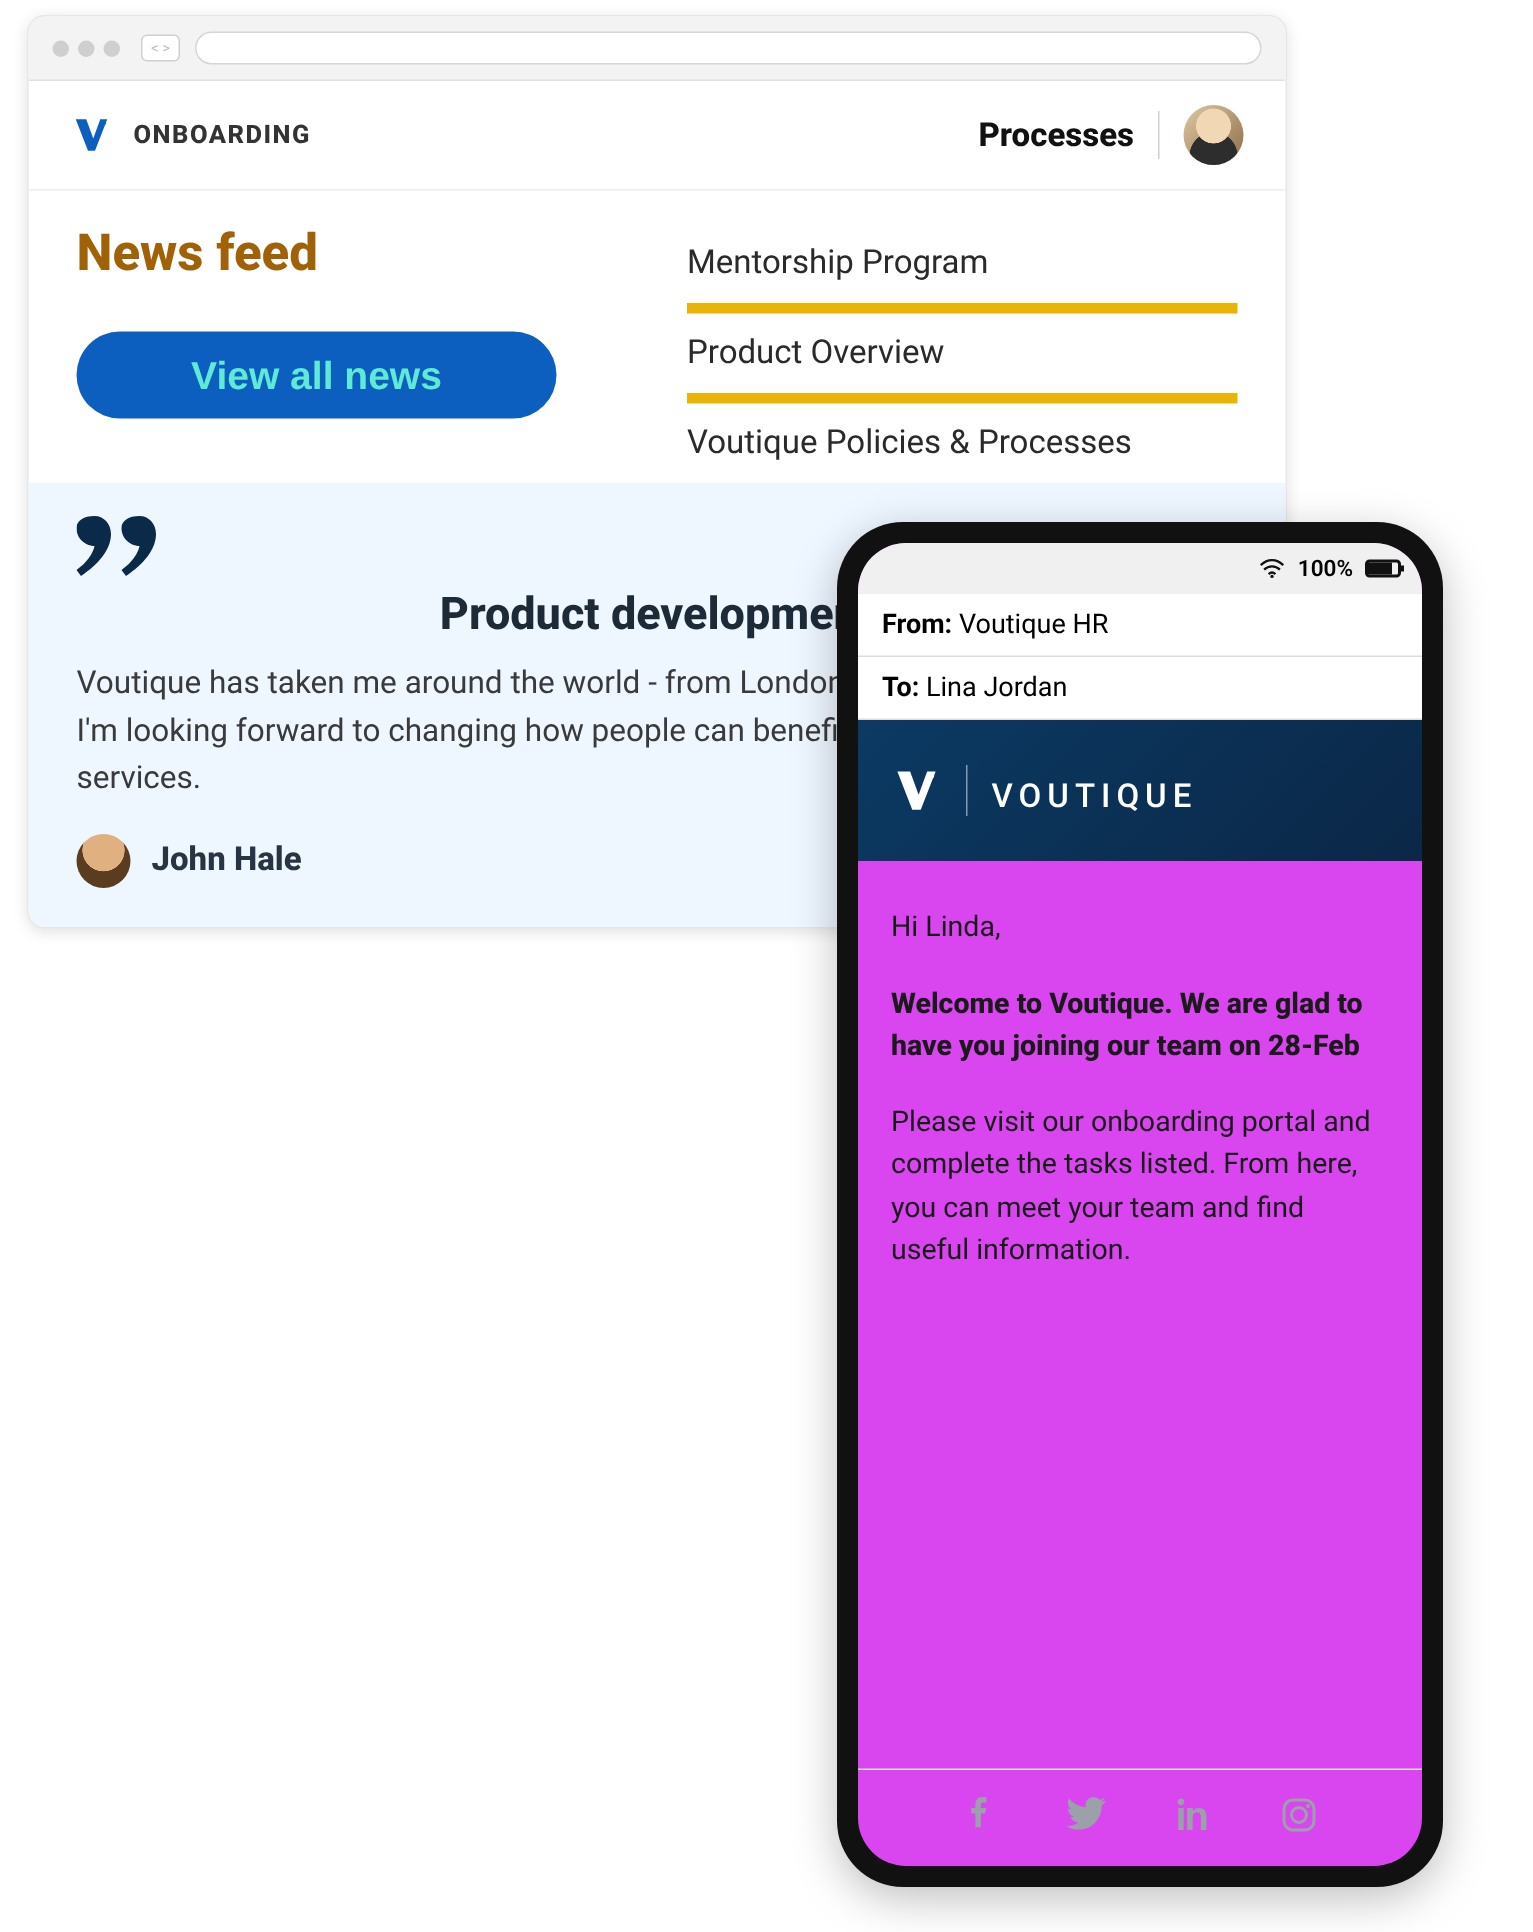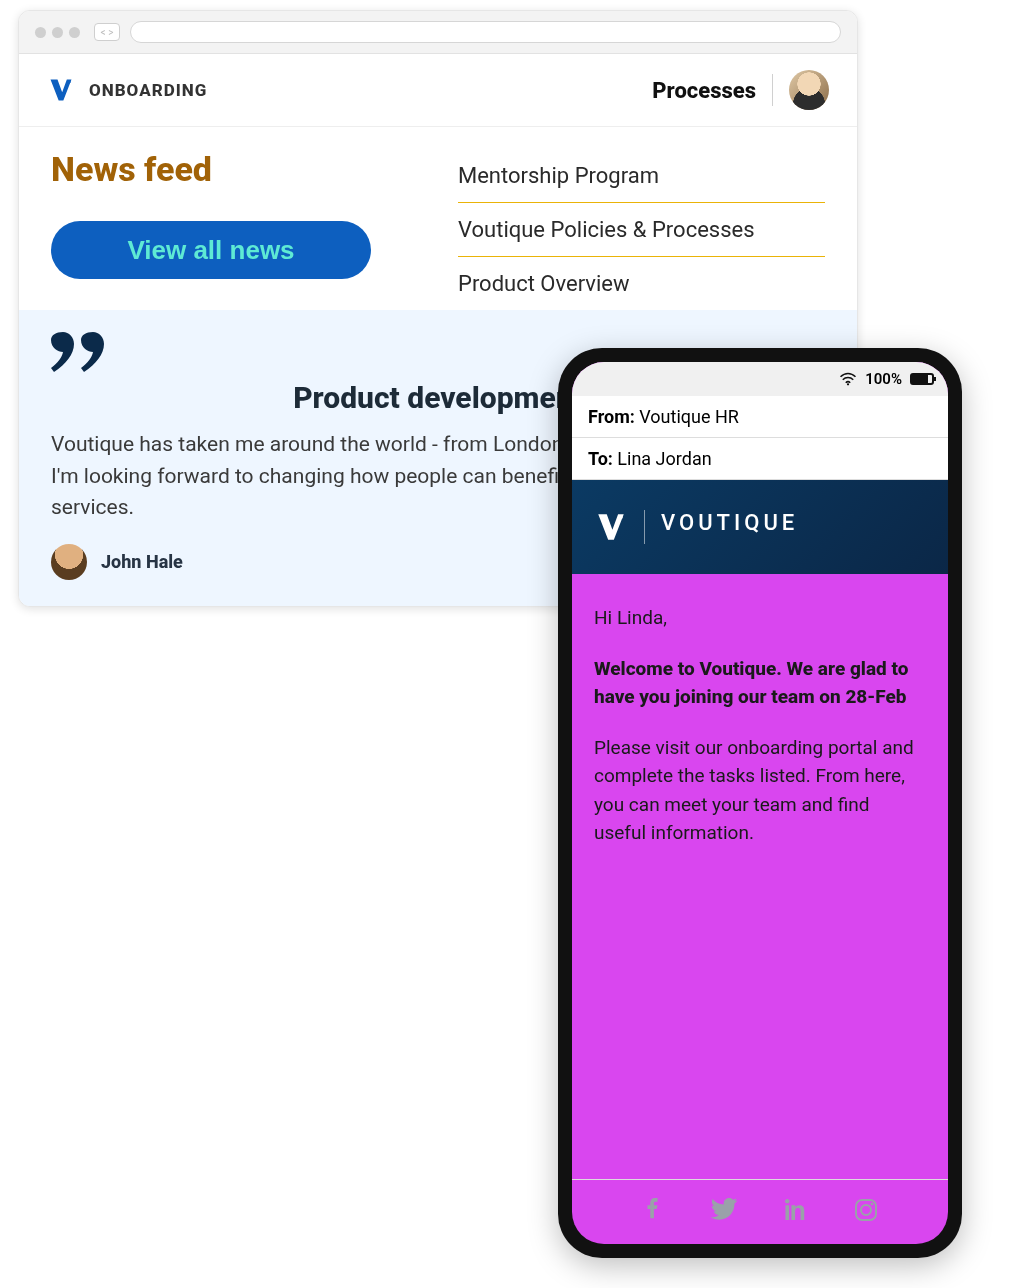--- a/index.html
+++ b/index.html
@@ -101,37 +101,37 @@
   .news-text { font-size: 20px; color:#3a3a3a; line-height: 1.4; }
   .view-all {
     margin: 18px 0 24px 0;
     width: 320px; height: 58px;
     background: #0d5fbf; color:#5eead4; border:none; border-radius: 30px;
     font-size: 26px; font-weight: 700; cursor: pointer;
   }
 
   .resources .res-item {
     font-size: 22px; color:#2a2a2a; padding: 14px 0;
-    border-bottom: 1px solid #eab308; cursor: pointer;
+    border-bottom: 7px solid #eab308; cursor: pointer;
   }
   .resources .res-item:last-child { border-bottom: none; }
 
   .quote-section {
     background: #eef6ff;
     padding: 22px 32px 26px 32px;
   }
   .quote-icon { color:#0b2a4a; margin-bottom: 4px; }
   .quote-title { font-size: 30px; font-weight: 800; color:#1d2b38; margin-bottom: 14px; text-align: center; }
   .quote-text { font-size: 21px; color:#3a3a3a; line-height: 1.5; }
   .quote-author { display:flex; align-items:center; gap:14px; margin-top: 20px; }
   .mini-avatar {
     width: 36px; height: 36px; border-radius: 50%;
     background: radial-gradient(circle at 50% 30%, #e0b080 0 45%, #5a3d20 46% 100%);
   }
-  .quote-author-name { font-weight: 800; font-size: 18px; color:#273444; }
+  .quote-author-name { font-weight: 800; font-size: 22px; color:#273444; }
 
   
   .phone {
     position: absolute;
     top: 348px;
     left: 558px;
     width: 404px;
     height: 910px;
     border-radius: 44px;
     background: #111;
@@ -150,21 +150,21 @@
   }
   .battery {
     width: 24px; height: 12px; border: 2px solid #111; border-radius: 3px; position: relative;
     background: linear-gradient(to right,#111 0 80%, transparent 80%);
   }
   .battery::after{ content:""; position:absolute; right:-4px; top:2px; width:2px; height:4px; background:#111; }
   .mail-meta { padding: 10px 16px; border-bottom: 1px solid #ddd; font-size: 18px; background:#fff; }
   .mail-meta .lbl { font-weight: 700; }
   .mail-banner {
     background: linear-gradient(135deg,#0b3a63,#0b2747);
-    color:#fff; display:flex; align-items:flex-start; gap:16px;
+    color:#fff; display:flex; align-items:flex-end; gap:16px;
     padding: 30px 22px;
   }
   .mail-banner .divider { width:1px; height:34px; background: rgba(255,255,255,.5); }
   .mail-banner-title { font-size: 22px; letter-spacing: 4px; font-weight: 500; }
   .mail-body {
     padding: 30px 22px; font-size: 19px; color:#1a1a1a; line-height:1.5;
     flex: 1; overflow: hidden;
   }
   .mail-body p { margin-bottom: 22px; }
   .mail-body .welcome { font-weight: 800; }
@@ -207,22 +207,22 @@
 
   <div class="content">
 
     <div>
       <div class="col-title">News feed</div>
       <button class="view-all">View all news</button>
     </div>
 
     <div class="resources">
       <div class="res-item">Mentorship Program</div>
+      <div class="res-item">Product Overview</div>
       <div class="res-item">Voutique Policies &amp; Processes</div>
-      <div class="res-item">Product Overview</div>
     </div>
   </div>
 
   <div class="quote-section">
     <svg class="quote-icon" width="54" height="40" viewBox="0 0 54 40">
       <path fill="#0b2a4a" d="M12 0c6 0 11 5 11 12 0 10-8 20-20 28l-3-4c7-5 11-11 12-16-5 0-12-4-12-12C0 3 5 0 12 0zm30 0c6 0 11 5 11 12 0 10-8 20-20 28l-3-4c7-5 11-11 12-16-5 0-12-4-12-12C30 3 35 0 42 0z"></path>
     </svg>
     <div class="quote-title">Product development</div>
     <div class="quote-text">Voutique has taken me around the world - from London to New Zealand. Every day, I'm looking forward to changing how people can benefit from our products and services.</div>
     <div class="quote-author">

